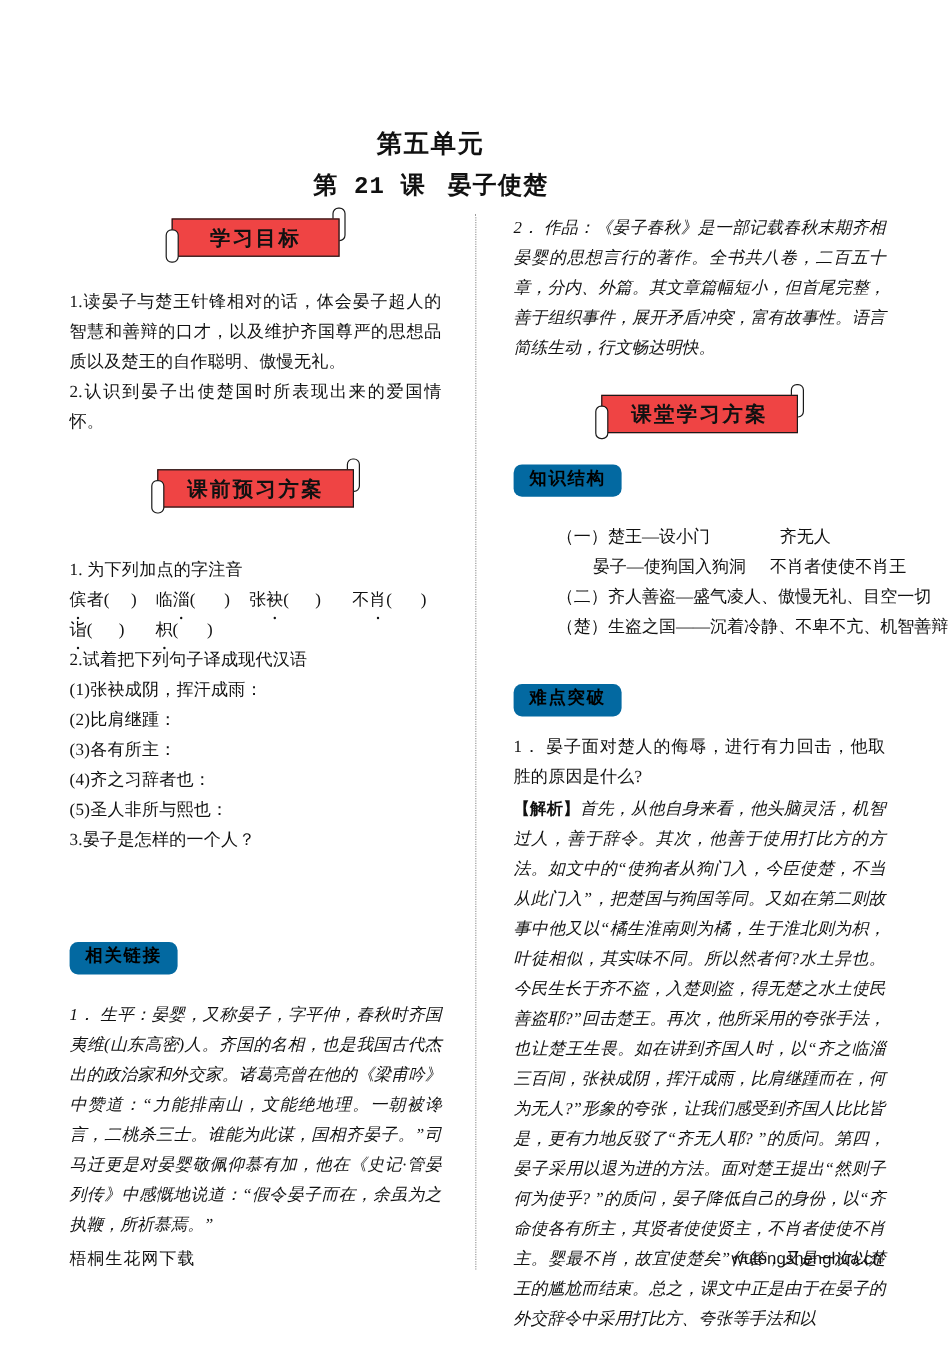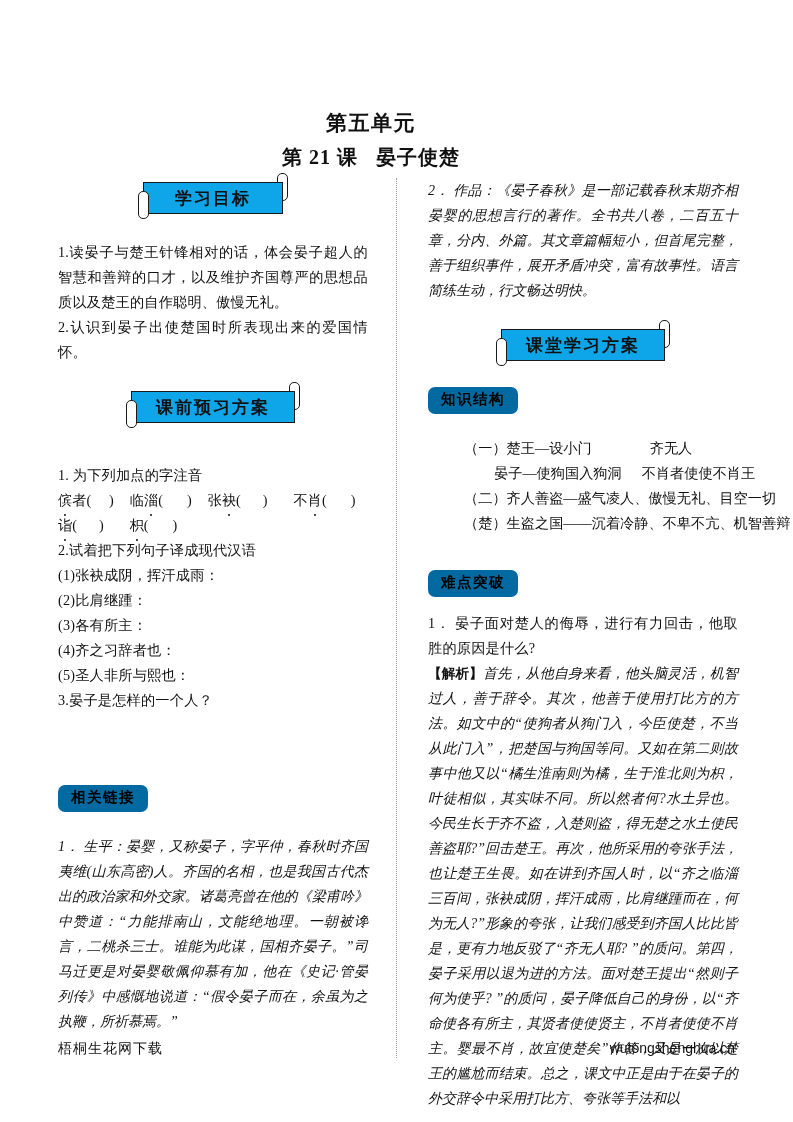--- a/index.html
+++ b/index.html
@@ -20,24 +20,25 @@
   .page {
     position: absolute;
     left: 0; top: 0;
     width: 793px;
     height: 1122px;
   }
 
   
   .doc-title-wrap {
     position: absolute;
-    left: 12px;
+    left: 0;
     top: 108px;
     width: 718px;
     text-align: center;
+    font-family: Liberation Mono, monospace;
   }
   .doc-title-unit {
     font-size: 21px;
     font-weight: bold;
     letter-spacing: 1.5px;
     line-height: 30px;
   }
   .doc-title-lesson {
     font-size: 20px;
     font-weight: bold;
@@ -76,21 +77,21 @@
     height: 40px;
     box-sizing: border-box;
   }
   .banner-body {
     position: absolute;
     left: 6px;
     top: 4px;
     right: 6px;
     bottom: 4px;
     border: 1.4px solid #1a1a1a;
-    background: #0ea5e9;
+    background: #ef4444;
     display: flex;
     align-items: center;
     justify-content: center;
   }
   .banner-text {
     font-size: 17px;
     font-weight: bold;
     letter-spacing: 2px;
     font-family: "Liberation Sans", "DejaVu Sans", sans-serif;
     white-space: nowrap;

